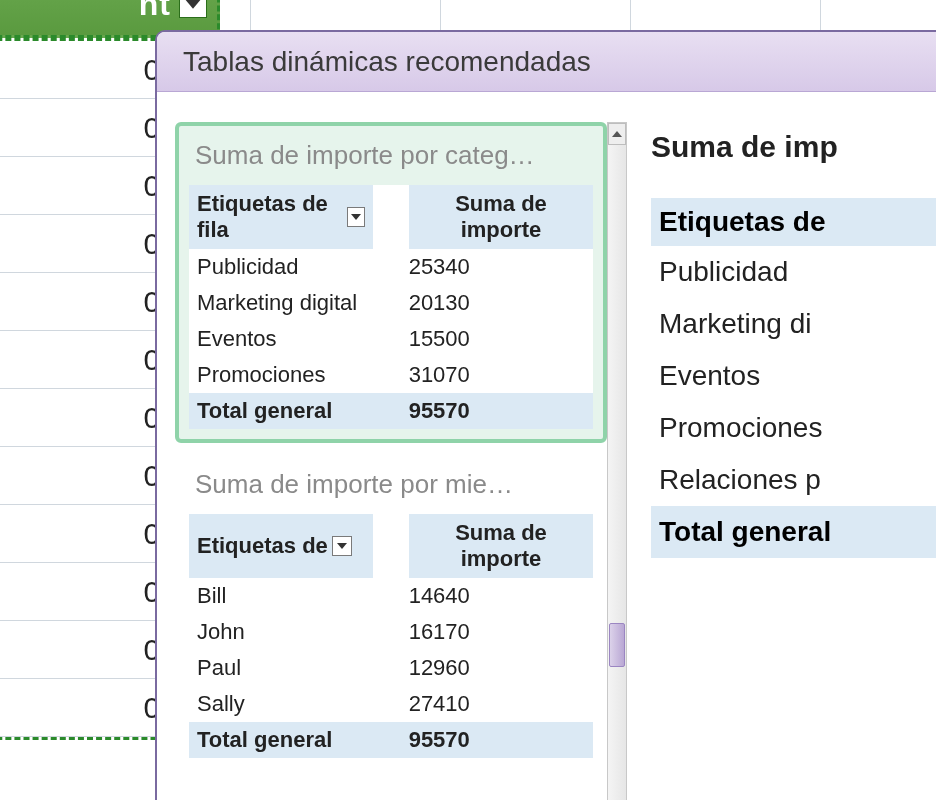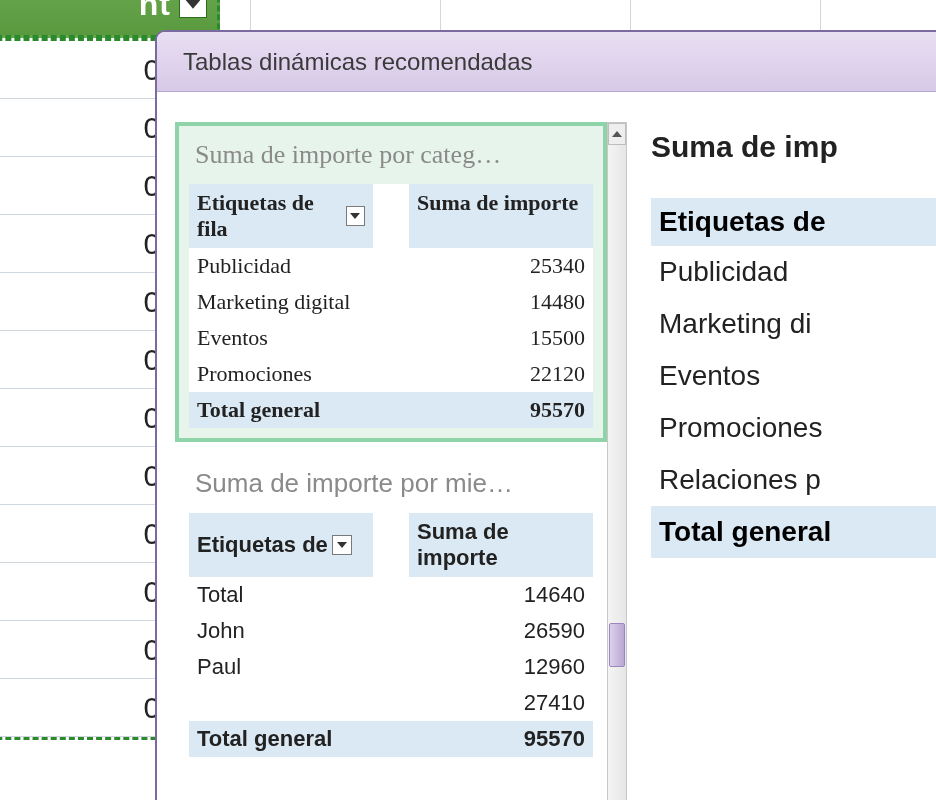--- a/index.html
+++ b/index.html
@@ -17,44 +17,44 @@
   .scell { flex:1; display:flex; align-items:center; justify-content:flex-end; padding:0 14px; font-size:30px; color:#222;  }
   .dashed { border:3px dashed #2b8a2b !important; }
 
   
   .grid-backdrop { position:absolute; left:60px; top:-20px; width:900px; height:60px; }
   .grid-backdrop .col { position:absolute; top:0; bottom:0; border-left:1px solid #d0d7de; }
 
   
   .dialog { position:absolute; left:155px; top:30px; width:800px; height:800px; background:#fff; border:2px solid #7a6aa0; border-top-left-radius:10px; }
   .titlebar { height:60px; background:linear-gradient(#e8dff2,#d7c9e8); border-bottom:1px solid #b9a7d4; display:flex; align-items:center; padding:0 26px; border-top-left-radius:8px;}
-  .titlebar span { font-size:24px; color:#3a3a3a; }
+  .titlebar span { font-size:28px; color:#3a3a3a; }
   .dlg-body { position:absolute; left:18px; top:90px; right:0; bottom:0; display:flex; }
   .left-col { width:432px; position:relative; }
   .scroll-col { width:20px; position:relative; background:linear-gradient(90deg,#f4f4f4,#e6e6e6); border:1px solid #c8c8c8; }
   .scroll-arrow { position:absolute; left:0; right:0; height:22px; background:#eee; border:1px solid #bdbdbd; display:flex; align-items:center; justify-content:center;}
   .scroll-arrow.top { top:0; }
   .scroll-arrow svg{width:10px;height:10px;}
   .scroll-thumb { position:absolute; left:1px; right:1px; top:500px; height:44px; background:linear-gradient(90deg,#dcd2ea,#b9a7d4); border:1px solid #9b86c2; border-radius:2px;}
   .right-col { flex:1; padding:8px 0 0 24px; }
 
   
   .thumb { border:4px solid transparent; padding:8px 10px 10px 10px; margin-bottom:8px; }
-  .thumb.selected { background:#e6f4ec; border:4px solid #8fd3a9; border-radius:0;font-family:Liberation Serif, serif;}
+  .thumb.selected { background:#e6f4ec; border:4px solid #8fd3a9; border-radius:6px;}
   .thumb-title { font-size:26px; color:#8a8a8a; padding:6px 4px 14px 6px; font-style: normal; }
   .pvt { background:#fff; font-size:22px; color:#222; }
   .pvt .phead { display:flex;gap:36px; }
   .ph { background:#dbe9f4; font-weight:bold; padding:6px 8px; }
   .ph1 { flex:1; display:flex; align-items:center; }
   .ph1 .fdrop { width:20px; height:20px; background:#fff; border:1px solid #7a7a7a; margin-left:4px; display:flex; align-items:center; justify-content:center;}
   .ph1 .fdrop svg{width:10px;height:8px;}
-  .ph2 { flex:1; text-align:left; }
+  .ph2 { flex:1; text-align:center; }
   .prow { display:flex; padding:5px 8px; }
   .prow .c1 { flex:1.2; }
-  .prow .c2 { flex:1; text-align:right; }
+  .prow .c2 { flex:1; text-align:left; }
   .ptot { background:#dbe9f4; font-weight:bold; }
 
   
   .preview-title { font-size:30px; font-weight:bold; color:#222; padding:0 0 34px 0;}
   .pv-head { background:#dbe9f4; font-size:28px; font-weight:bold; padding:8px 8px;}
   .pv-row { font-size:28px; padding:10px 8px; color:#222;}
   .pv-tot { background:#dbe9f4; font-size:28px; font-weight:bold; padding:10px 8px;}
 
   .hcell .txt{display:inline-block;}
 </style>
@@ -144,29 +144,29 @@
                   </span>
               </div>
               <div class="ph ph2">Suma de importe</div>
             </div>
             <div class="prow">
                 <div class="c1">Publicidad</div>
                 <div class="c2">25340</div>
               </div>
             <div class="prow">
                 <div class="c1">Marketing digital</div>
-                <div class="c2">14480</div>
+                <div class="c2">20130</div>
               </div>
             <div class="prow">
                 <div class="c1">Eventos</div>
                 <div class="c2">15500</div>
               </div>
             <div class="prow">
                 <div class="c1">Promociones</div>
-                <div class="c2">22120</div>
+                <div class="c2">31070</div>
               </div>
             <div class="prow ptot">
                 <div class="c1">Total general</div>
                 <div class="c2">95570</div>
               </div>
           </div>
         </div>
 
         <div class="thumb">
           <div class="thumb-title">Suma de importe por mie…</div>
@@ -176,32 +176,33 @@
                 <span>Etiquetas de</span>
                 <span class="fdrop">
                     <svg viewBox="0 0 10 6">
                       <path d="M0 0 L10 0 L5 6 Z" fill="#333"></path>
                     </svg>
                   </span>
               </div>
               <div class="ph ph2">Suma de importe</div>
             </div>
             <div class="prow">
-                <div class="c1">Total</div>
+                <div class="c1">Bill</div>
                 <div class="c2">14640</div>
               </div>
             <div class="prow">
                 <div class="c1">John</div>
-                <div class="c2">26590</div>
+                <div class="c2">16170</div>
               </div>
             <div class="prow">
                 <div class="c1">Paul</div>
                 <div class="c2">12960</div>
               </div>
             <div class="prow">
+                <div class="c1">Sally</div>
                 <div class="c2">27410</div>
               </div>
             <div class="prow ptot">
                 <div class="c1">Total general</div>
                 <div class="c2">95570</div>
               </div>
           </div>
         </div>
 
       </div>

